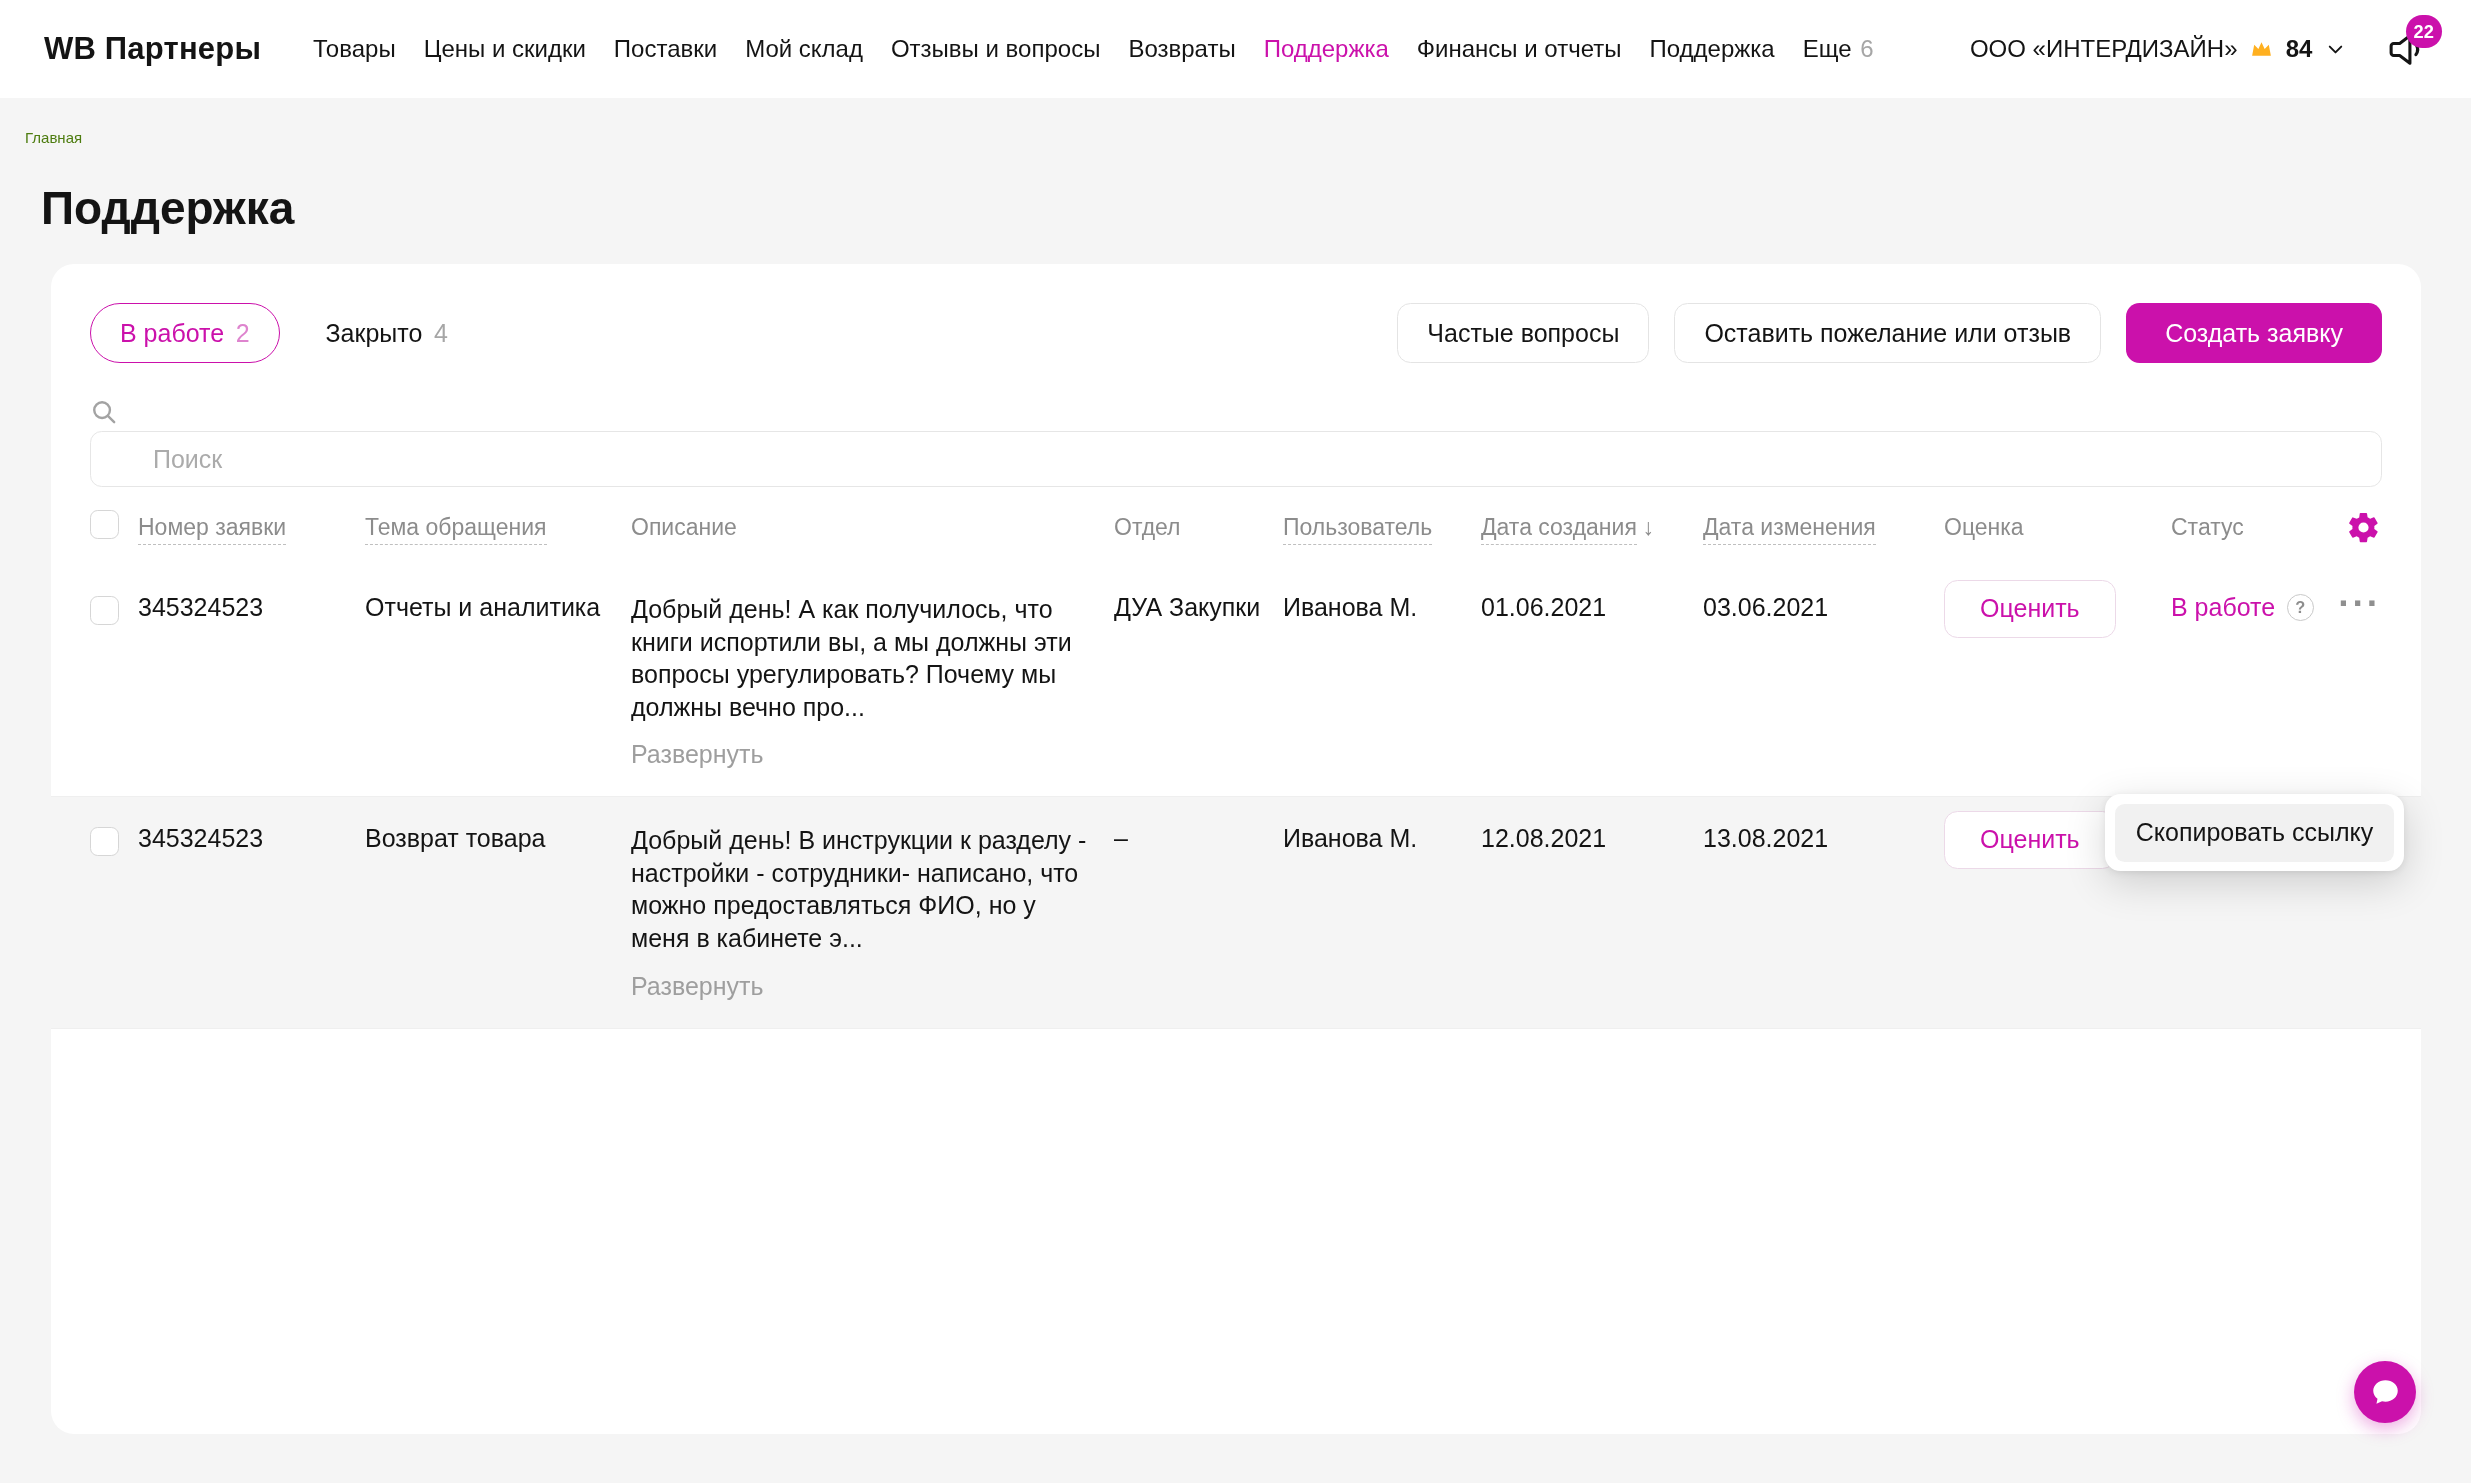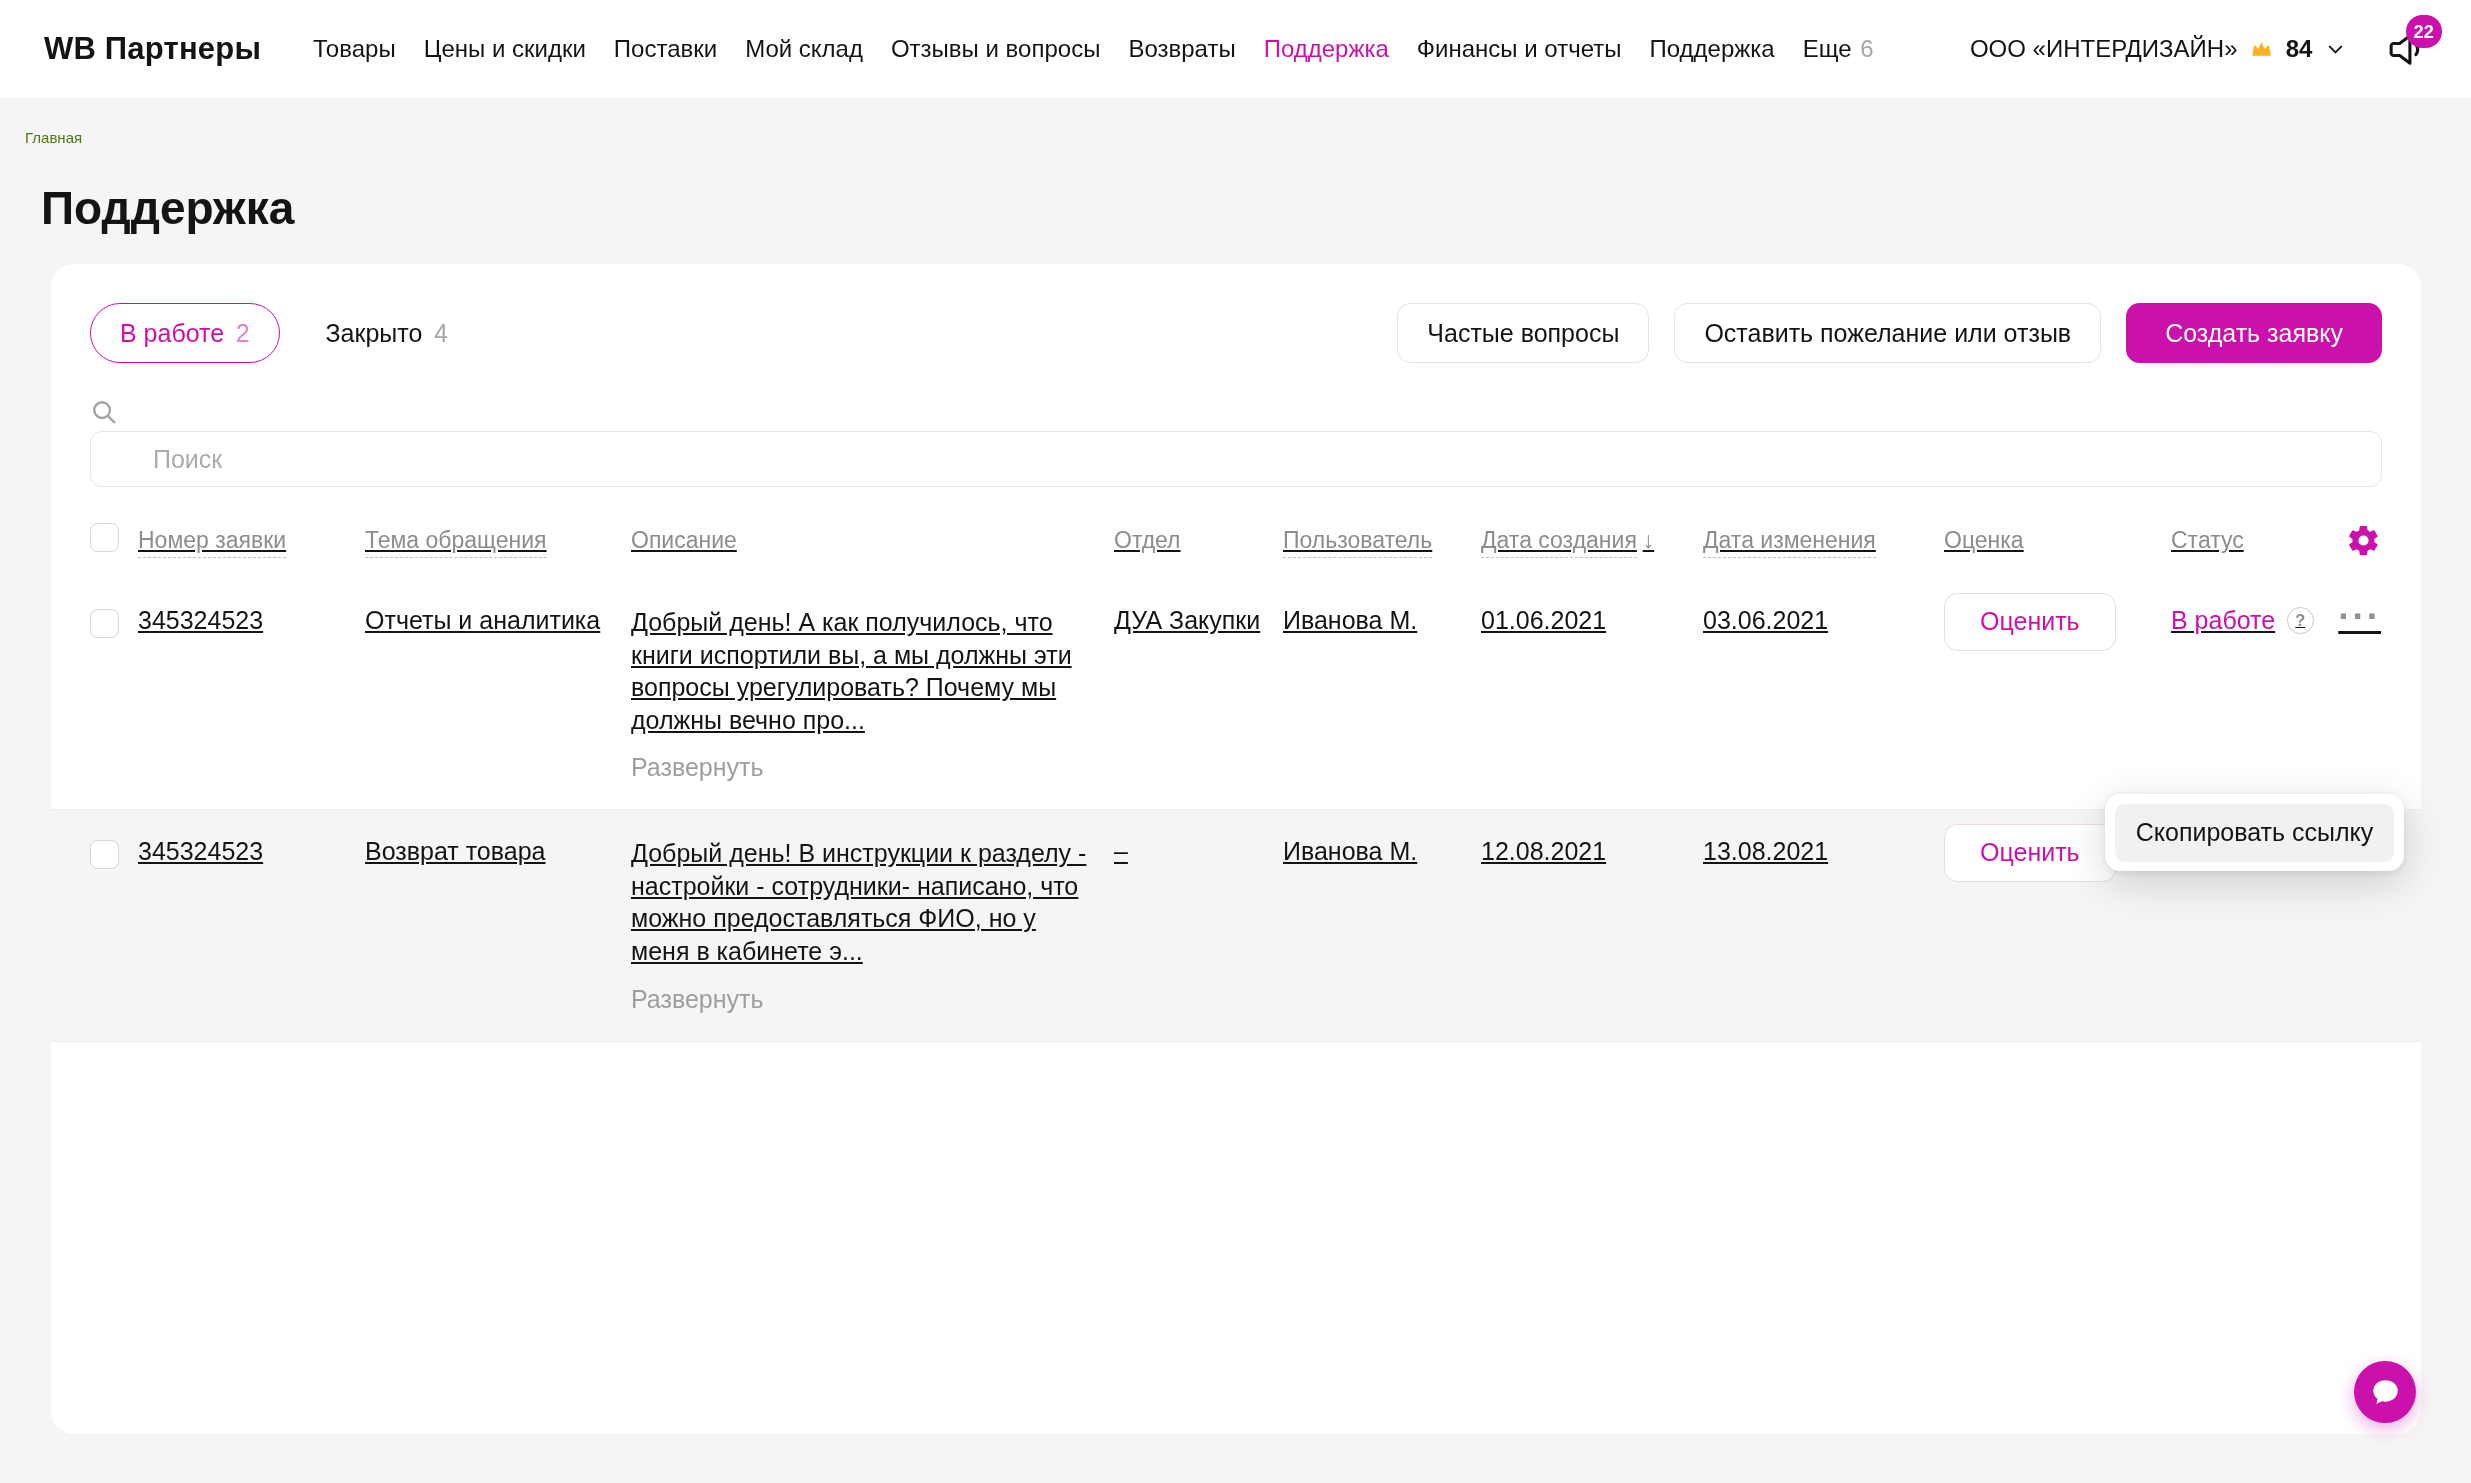--- a/index.html
+++ b/index.html
@@ -72,21 +72,21 @@
   .search-wrap { margin: 35px 39px 0; position: relative; }
   .search-wrap svg { position: absolute; left: 21px; top: 14.5px; }
   .search-input {
     width: 100%; height: 56px; background: #fff;
     border: 1.9px solid #E6E6E6; border-radius: 11.6px;
     padding: 0 19.3px 0 62px; font-size: 25px; font-family: inherit; color: #141414; outline: none;
   }
   .search-input::placeholder { color: #ABABAB; }
 
   
-  .table { margin-top: 36px; text-decoration: underline; }
+  .table { margin-top: 23px; }
   .trow {
     display: grid;
     grid-template-columns: 48px 227px 266px 483px 169px 198px 222px 241px 227px 154px 56px;
     padding: 0 39px; align-items: start;
   }
   .trow > div { padding-right: 17.4px; }
   .thead { color: #8C8C8C; font-size: 23px; padding-bottom: 21px; align-items: center; }
   .th-label { white-space: nowrap; }
   .th-label.sortable { border-bottom: 1px dashed #BFBFBF; padding-bottom: 3.9px; cursor: pointer; }
   .sort-arrow { margin-left: 5.8px; color: #8C8C8C; }

